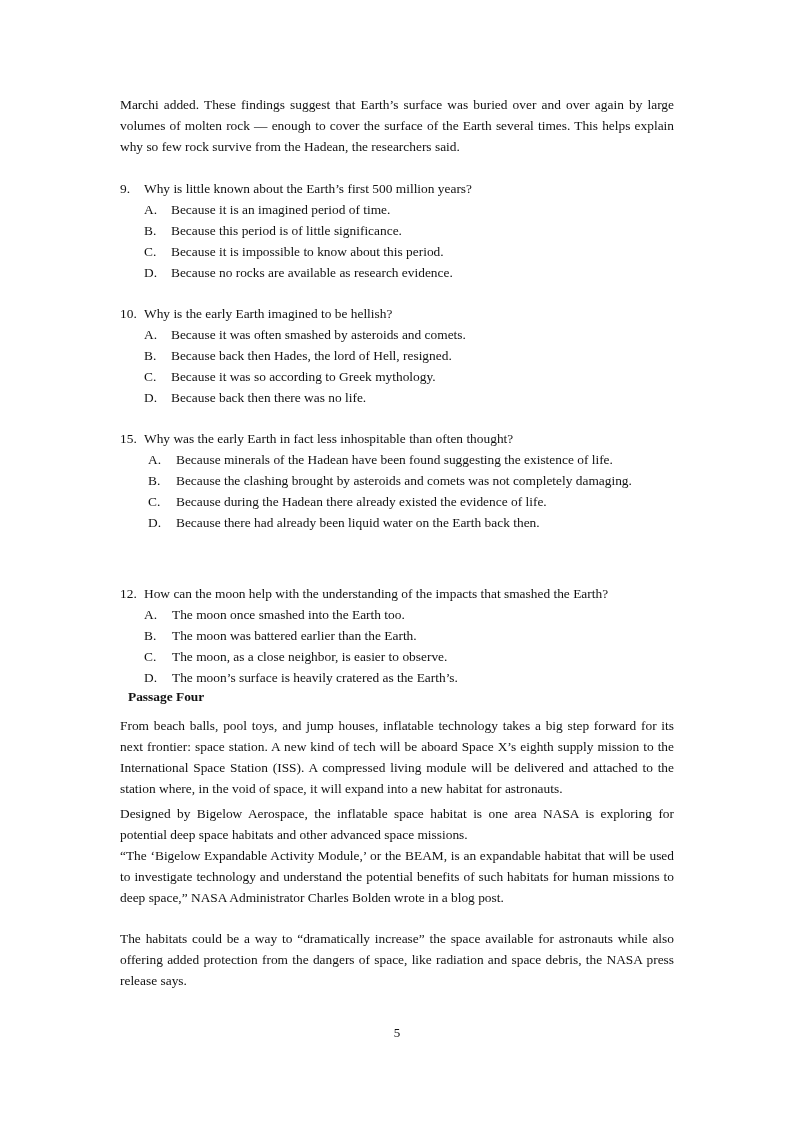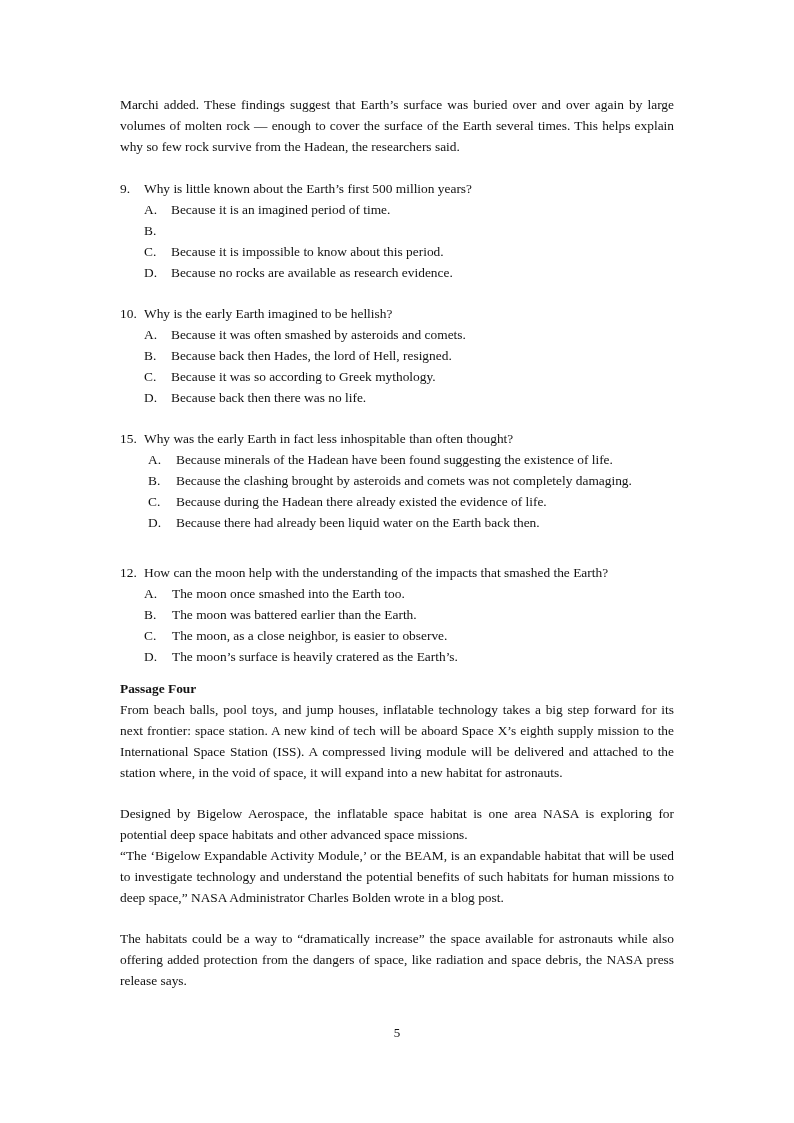--- a/index.html
+++ b/index.html
@@ -10,21 +10,21 @@
   .para { text-align: justify; margin: 0; }
   .q-stem { position: relative; height: 21px; white-space: nowrap; }
   .q-num { position: absolute; left: 0; }
   .q-text { position: absolute; left: 24px; }
   .opt { position: relative; height: 21px; white-space: nowrap; }
   .opt-letter { position: absolute; left: 24px; }
   .opt-text { position: absolute; left: 51px; }
   .q11 .opt-letter { left: 28px; }
   .q11 .opt-text { left: 56px; }
   .q12 .opt-text { left: 52px; }
-  .heading { font-weight: bold; margin: 0; line-height: 21px; }
+  .heading { font-weight: bold; margin: 8px; line-height: 21px; }
   .page-num { position: absolute; left: 0; width: 794px; text-align: center; top: 1025px; font-size: 13px; }
 </style>
 </head>
 <body>
 
 <div class="page">
 
   <div class="block" style="top:94px;">
     <p class="para">Marchi added. These findings suggest that Earth’s surface was buried over and over again by large volumes of molten rock — enough to cover the surface of the Earth several times. This helps explain why so few rock survive from the Hadean, the researchers said.</p>
   </div>
@@ -33,20 +33,21 @@
     <div class="q-stem">
       <span class="q-num">9.</span>
       <span class="q-text">Why is little known about the Earth’s first 500 million years?</span>
     </div>
     <div class="opt">
         <span class="opt-letter">A.</span>
         <span class="opt-text">Because it is an imagined period of time.</span>
       </div>
     <div class="opt">
         <span class="opt-letter">B.</span>
+        <span class="opt-text">Because this period is of little significance.</span>
       </div>
     <div class="opt">
         <span class="opt-letter">C.</span>
         <span class="opt-text">Because it is impossible to know about this period.</span>
       </div>
     <div class="opt">
         <span class="opt-letter">D.</span>
         <span class="opt-text">Because no rocks are available as research evidence.</span>
       </div>
   </div>
@@ -90,21 +91,21 @@
     <div class="opt">
         <span class="opt-letter">C.</span>
         <span class="opt-text">Because during the Hadean there already existed the evidence of life.</span>
       </div>
     <div class="opt">
         <span class="opt-letter">D.</span>
         <span class="opt-text">Because there had already been liquid water on the Earth back then.</span>
       </div>
   </div>
 
-  <div class="block q12" style="top:562px;text-align:right;">
+  <div class="block q12" style="top:583px;text-align:right;">
     <div class="q-stem">
       <span class="q-num">12.</span>
       <span class="q-text">How can the moon help with the understanding of the impacts that smashed the Earth?</span>
     </div>
     <div class="opt">
         <span class="opt-letter">A.</span>
         <span class="opt-text">The moon once smashed into the Earth too.</span>
       </div>
     <div class="opt">
         <span class="opt-letter">B.</span>

